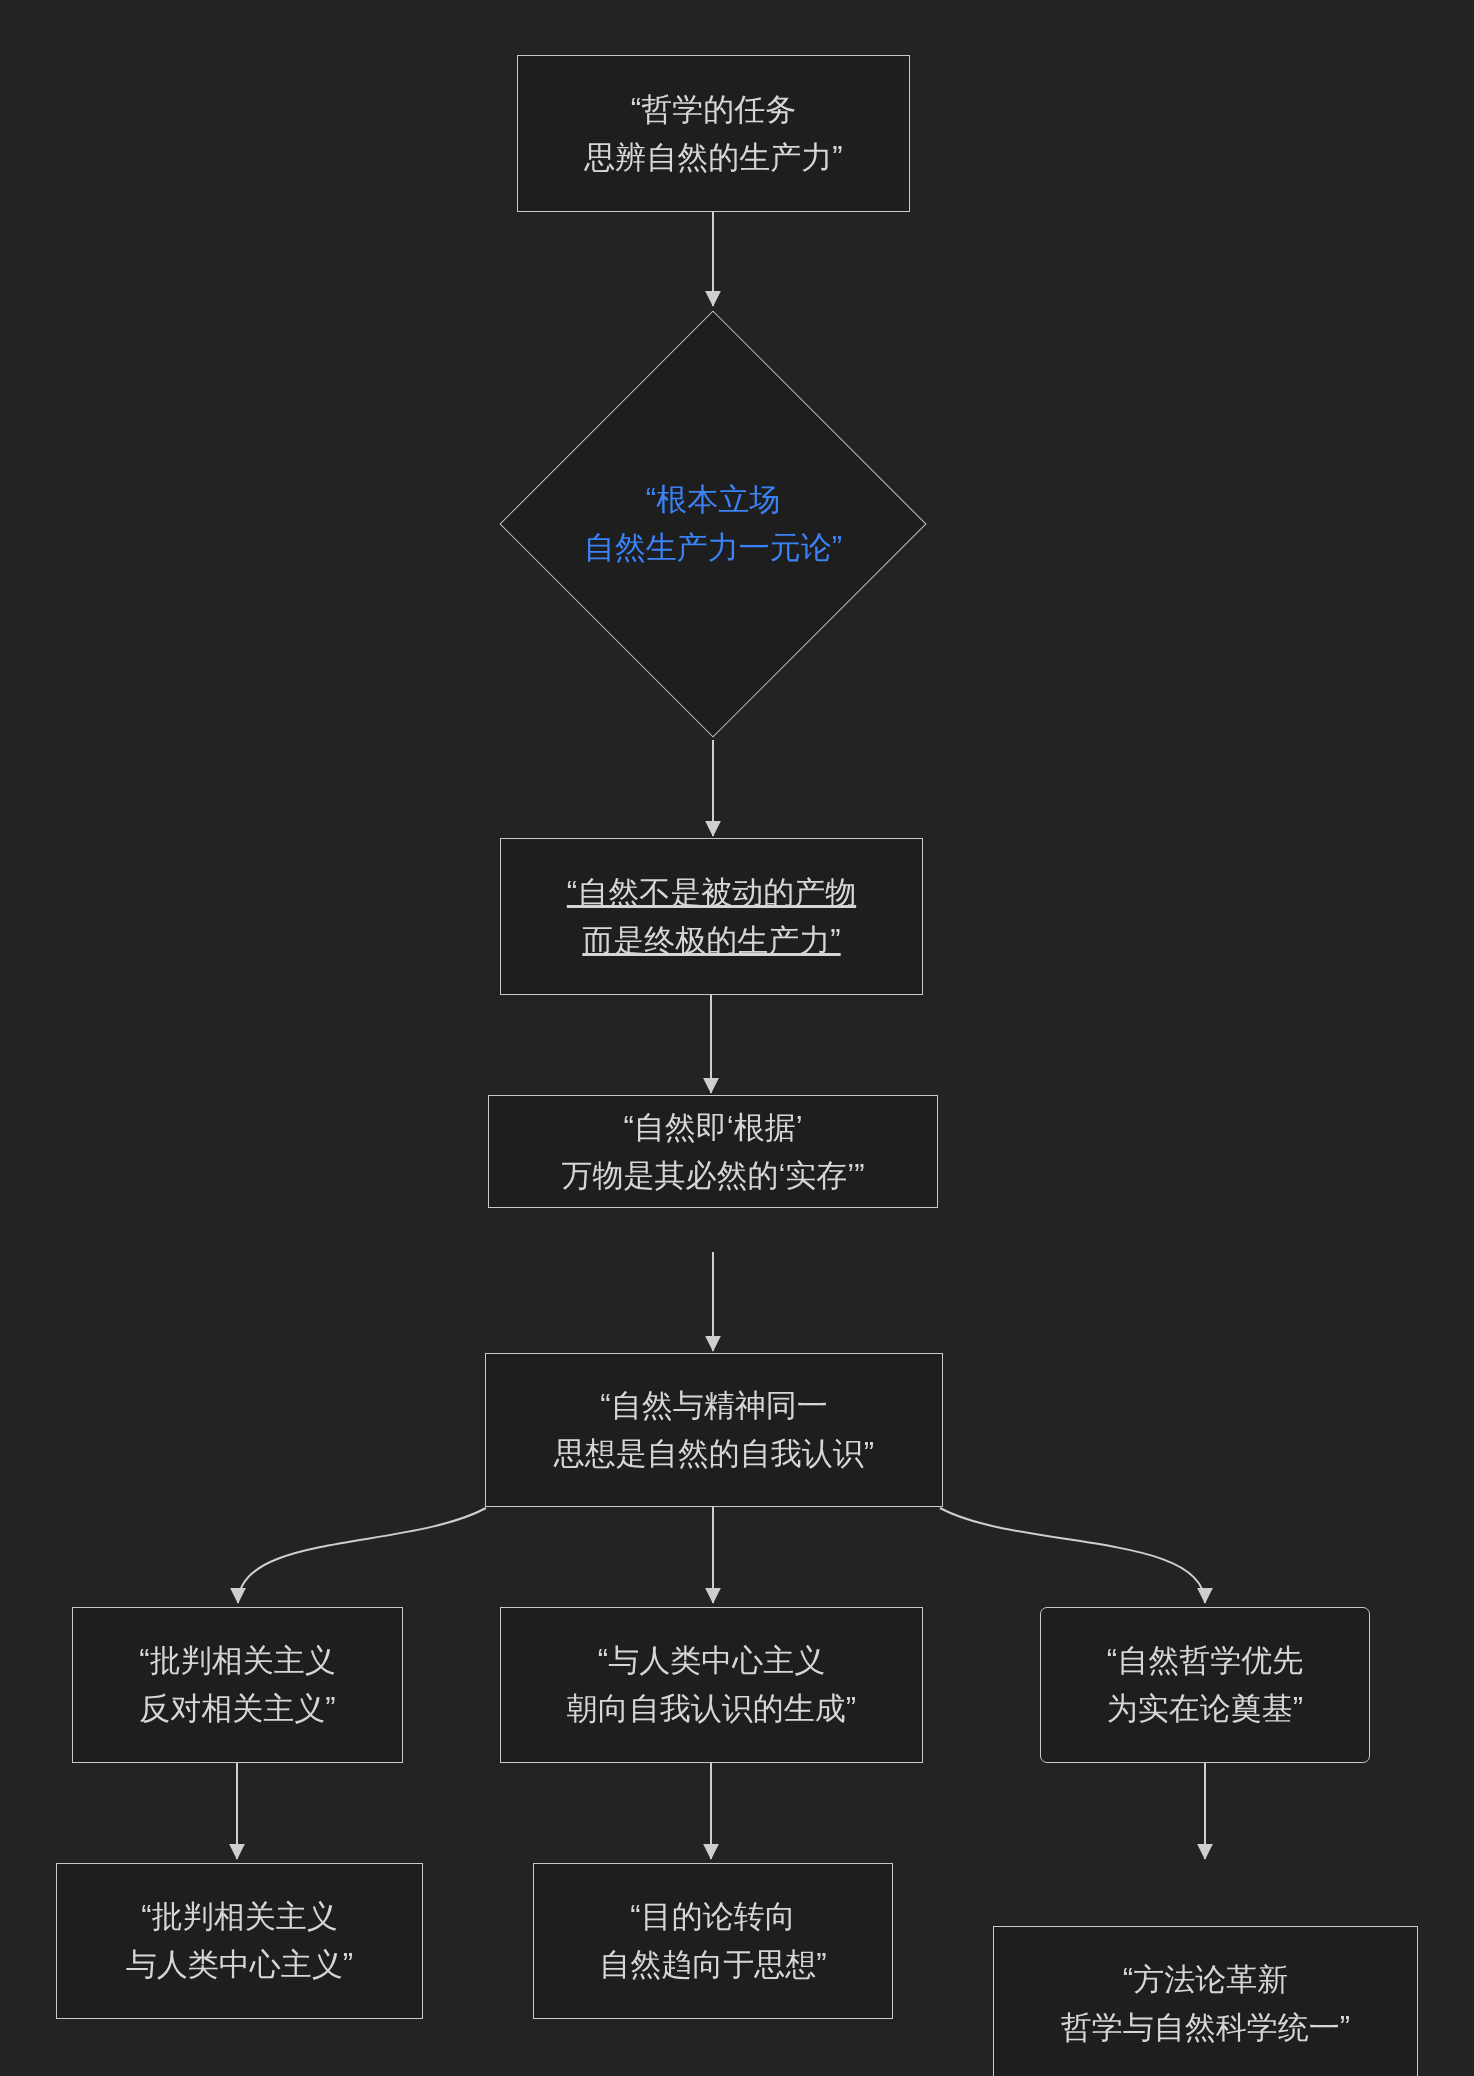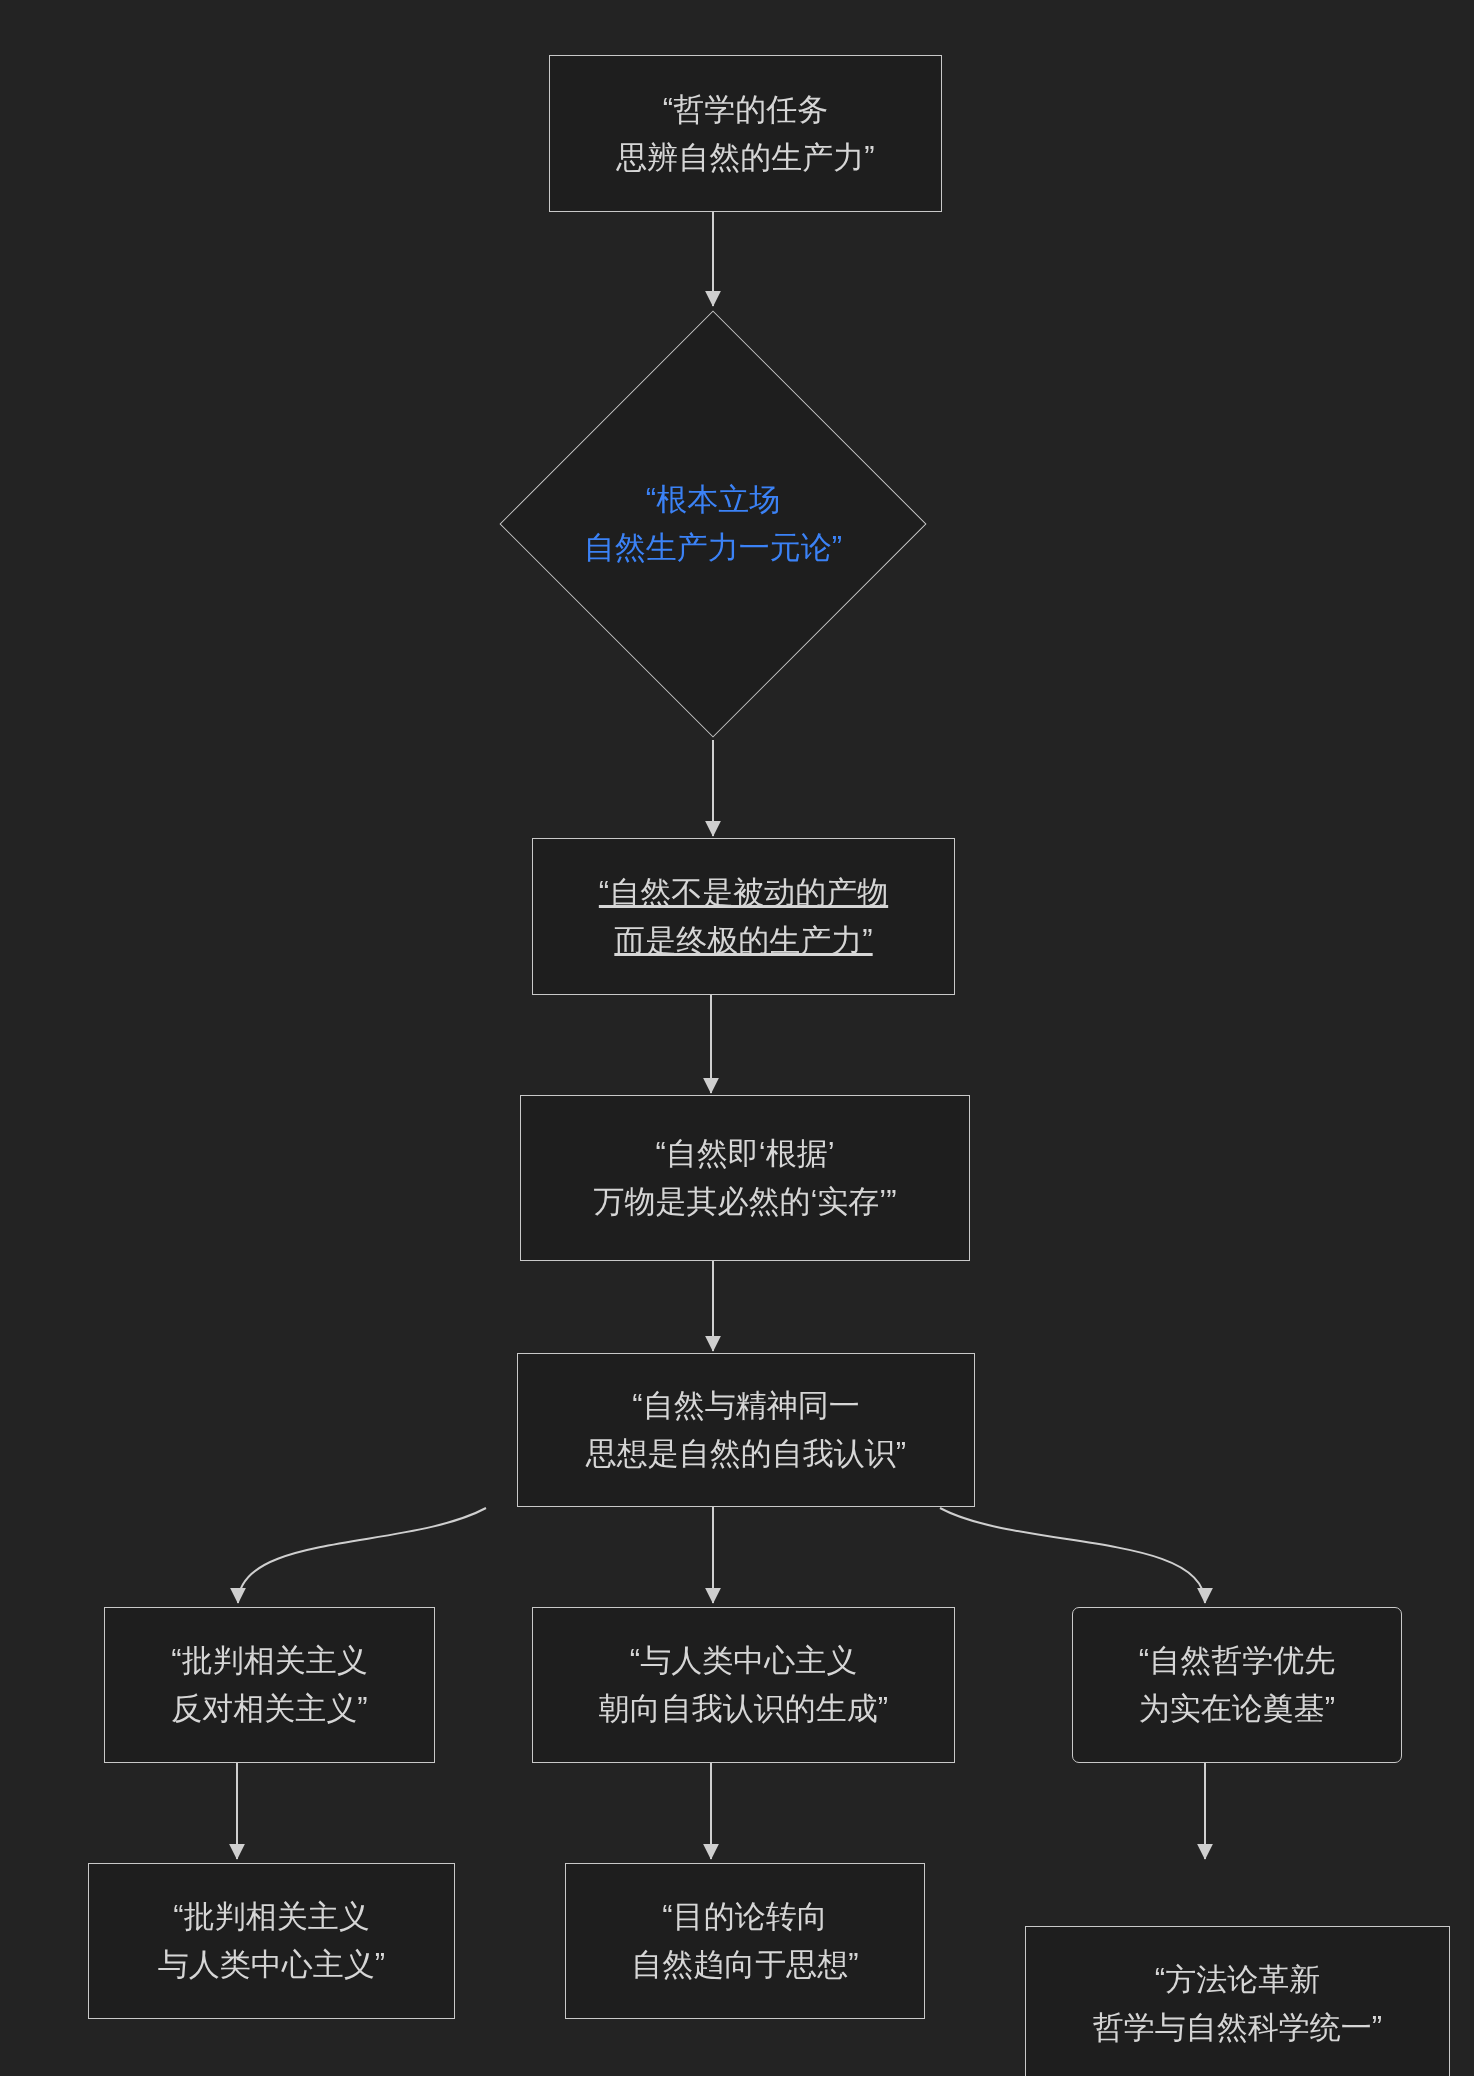--- a/index.html
+++ b/index.html
@@ -32,21 +32,20 @@
     justify-content: center;
     align-items: center;
     background: #1e1e1e;
     border: 1.5px solid #c9c9c9;
     box-sizing: border-box;
     color: #d6d6d6;
     font-size: 31px;
     line-height: 48px;
     text-align: center;
     font-weight: 400;
-    margin-left: 32px;
   }
   .node span { display: block; white-space: nowrap; }
   .diamond-shape {
     position: absolute;
     width: 302px;
     height: 302px;
     left: 562px;
     top: 373px;
     background: #1e1e1e;
     border: 1.5px solid #c9c9c9;
@@ -103,21 +102,21 @@
   <div class="diamond-label">
     <span>“根本立场</span>
     <span>自然生产力一元论”</span>
   </div>
 
   <div class="node" style="left:500px; top:838px; width:423px; height:157px;text-decoration:underline;">
     <span>“自然不是被动的产物</span>
     <span>而是终极的生产力”</span>
   </div>
 
-  <div class="node" style="left:488px; top:1095px; width:450px; height:166px;">
+  <div class="node" style="left:488px; top:1095px; width:450px; height:113px;">
     <span>“自然即‘根据’</span>
     <span>万物是其必然的‘实存’”</span>
   </div>
 
   <div class="node" style="left:485px; top:1353px; width:458px; height:154px;justify-content:center;">
     <span>“自然与精神同一</span>
     <span>思想是自然的自我认识”</span>
   </div>
 
   <div class="node" style="left:72px; top:1607px; width:331px; height:156px;">

